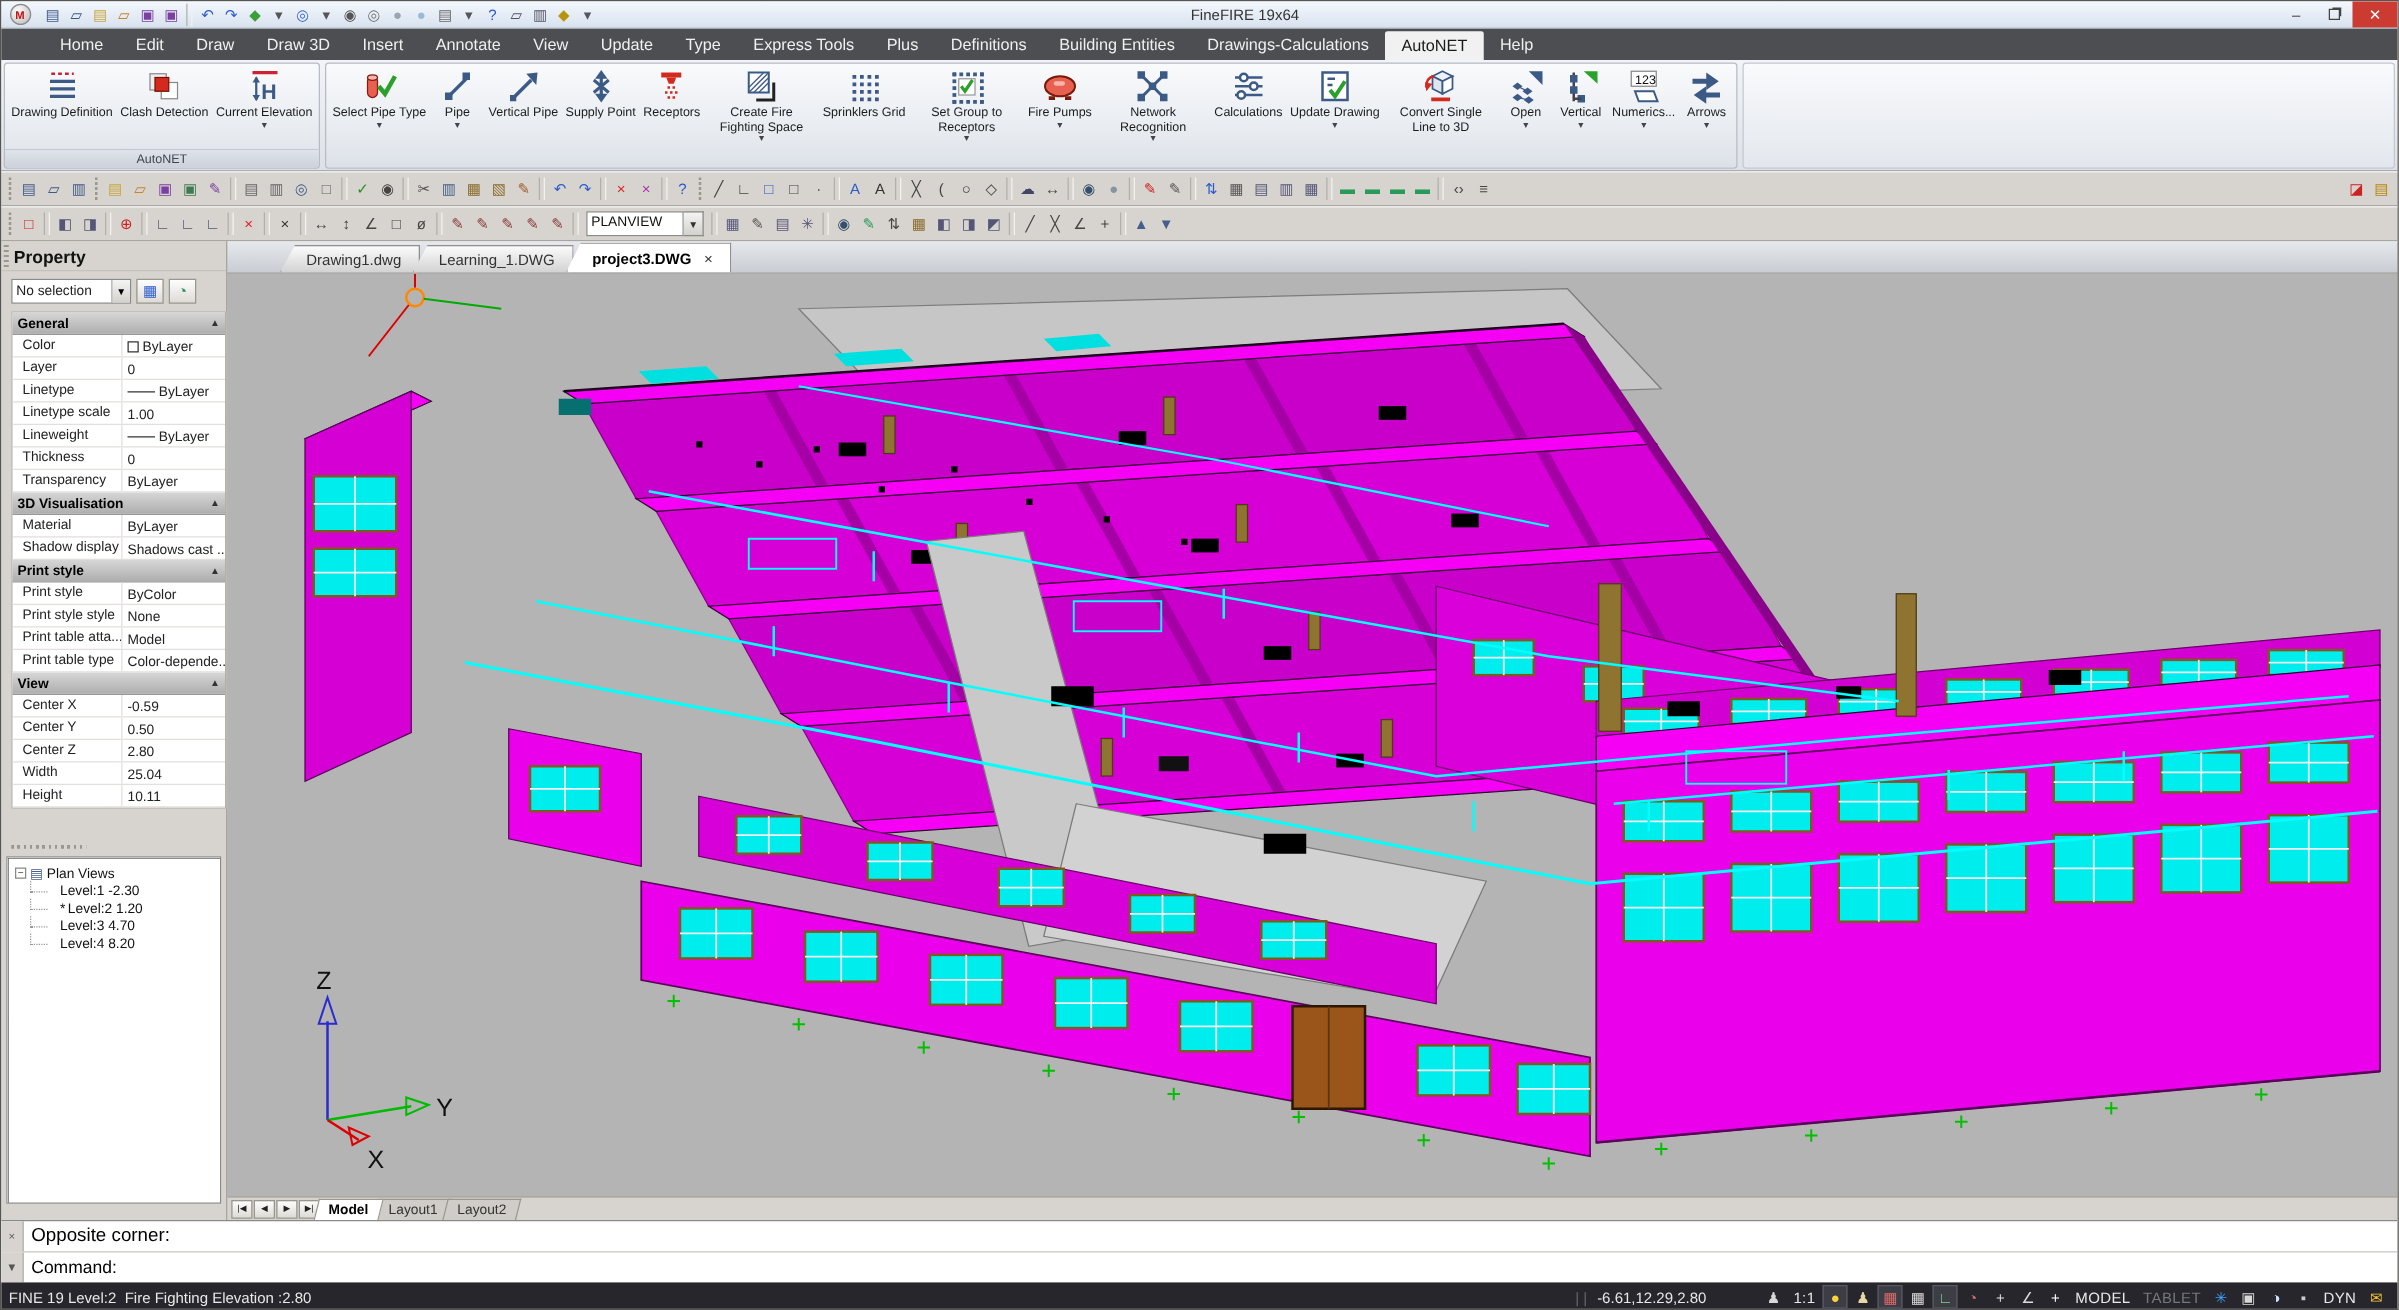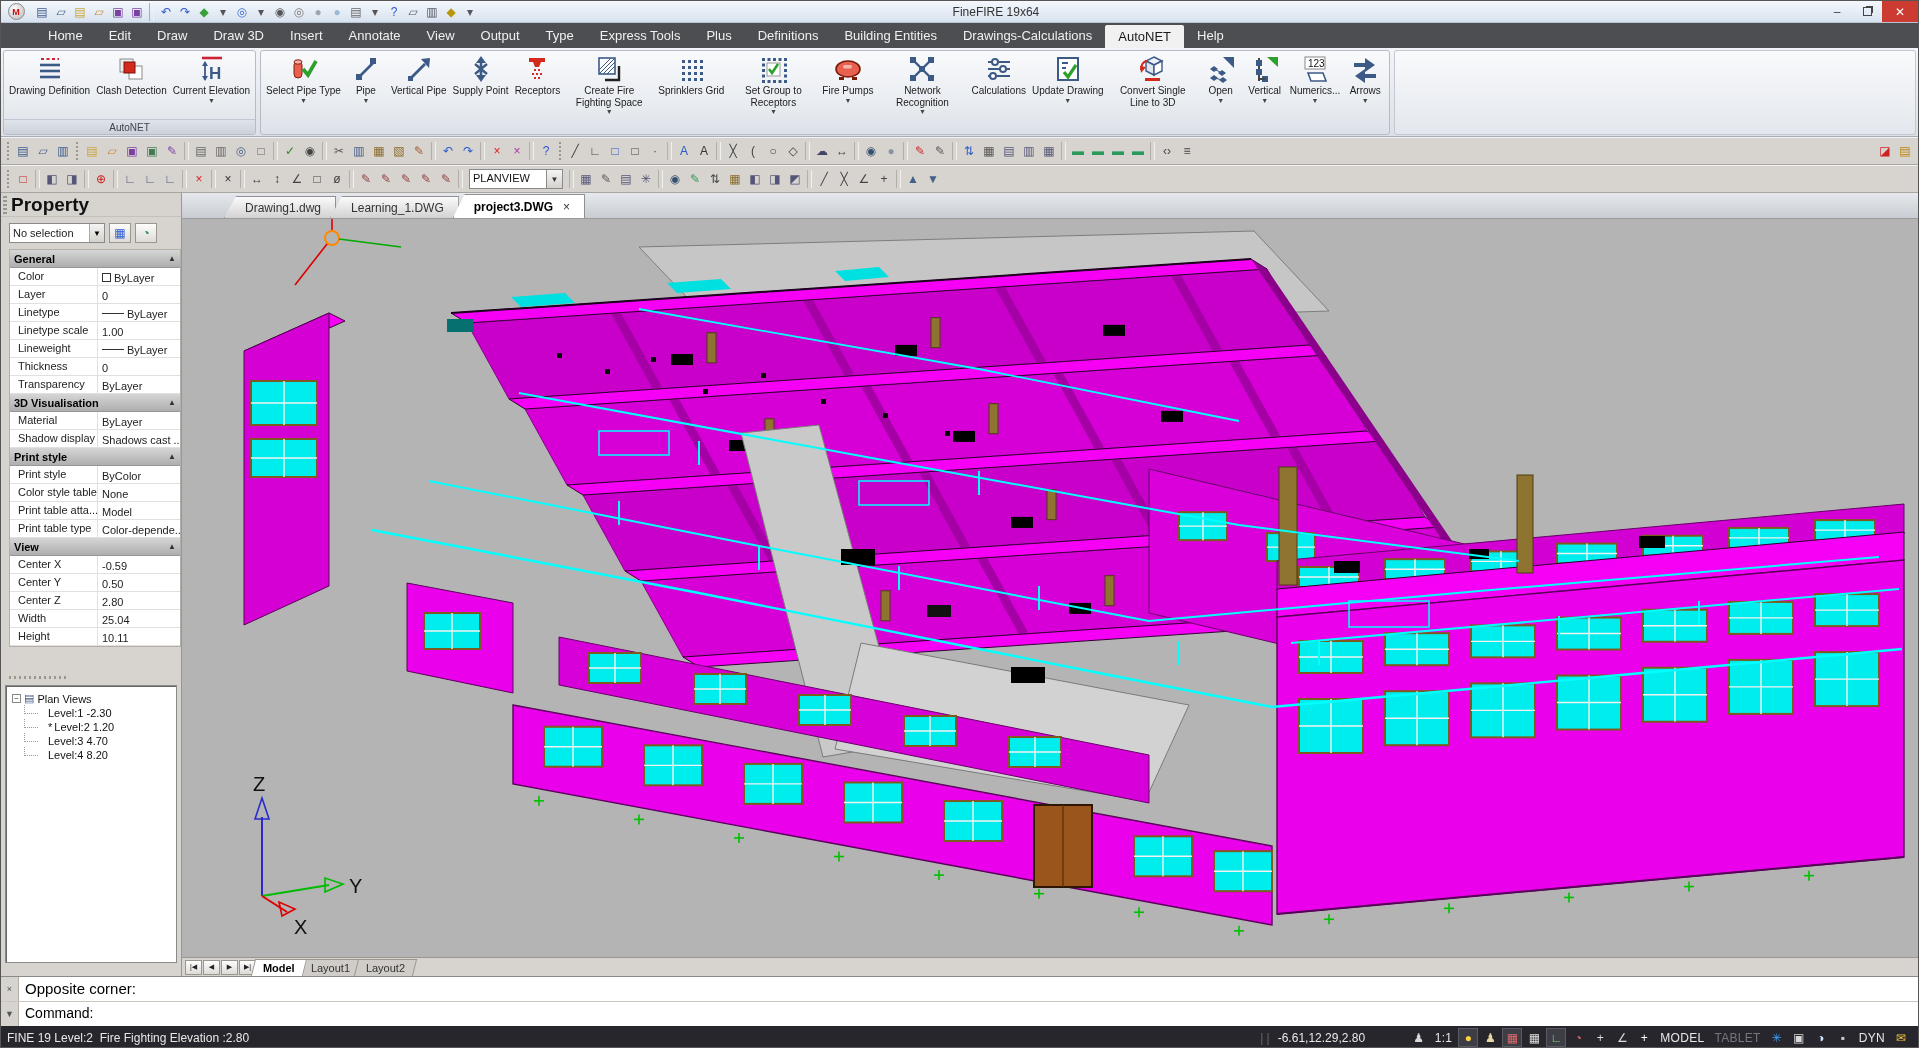--- a/index.html
+++ b/index.html
@@ -42,21 +42,21 @@
   .tsep{width:5px;height:18px;border-left:1px solid #b2afa9;border-right:1px solid #f2f1ef;margin:0 2px;}
   .tgrip{width:5px;height:18px;margin:0 2px;background:repeating-linear-gradient(#9a978f 0 2px,transparent 2px 4px);background-size:2px 100%;background-repeat:no-repeat;background-position:1px 0;}
   .tb-spacer{flex:1;}
   #view-combo{display:flex;align-items:center;margin:0 4px;}
   #view-combo .vc-box{width:78px;height:20px;background:#fff;border:1px solid #8a8a8a;font-size:11px;color:#111;padding:2px 3px;}
   #view-combo .vc-btn{width:16px;height:20px;background:linear-gradient(#f4f4f4,#d4d2cd);border:1px solid #8a8a8a;border-left:none;font-size:8px;display:flex;align-items:center;justify-content:center;color:#333;}
 
   
   #main{position:absolute;left:0;top:192px;width:100%;height:783px;display:flex;}
   #left-dock{width:183px;height:100%;background:#d7d4cf;border-right:1px solid #9a978f;position:relative;}
-  #prop-header{height:24px;display:flex;align-items:center;font-size:19px;font-weight:bold;color:#111;padding-left:10px;border-bottom:1px solid #c4c1bb;}
+  #prop-header{height:24px;display:flex;align-items:center;font-size:14px;font-weight:bold;color:#111;padding-left:10px;border-bottom:1px solid #c4c1bb;}
   #prop-header .hgrip{position:absolute;left:2px;top:3px;width:4px;height:18px;background:repeating-linear-gradient(#9a978f 0 2px,transparent 2px 4px);}
   #prop-combo-row{height:32px;display:flex;align-items:center;gap:4px;padding:0 4px 0 8px;}
   #sel-combo{width:96px;height:20px;background:#fff;border:1px solid #8a8a8a;display:flex;align-items:center;}
   #sel-combo .txt{flex:1;font-size:11px;color:#222;padding-left:3px;}
   #sel-combo .drop{width:15px;height:18px;background:linear-gradient(#f4f4f4,#d4d2cd);border-left:1px solid #aaa;font-size:8px;display:flex;align-items:center;justify-content:center;}
   .pc-btn{width:22px;height:20px;border:1px solid #9a978f;background:linear-gradient(#fdfdfd,#dedbd6);display:flex;align-items:center;justify-content:center;font-size:12px;}
   #prop-grid{margin-left:8px;width:172px;background:#fff;border:1px solid #b3b0aa;font-size:11px;}
   .pg-section{height:18px;background:linear-gradient(#d6d6d6,#aeaeae);border-bottom:1px solid #979797;display:flex;align-items:center;font-weight:bold;color:#000;padding-left:4px;}
   .pg-section .carr{margin-left:auto;margin-right:4px;font-size:8px;color:#333;}
   .pg-row{height:18px;display:flex;border-bottom:1px solid #e2e0dc;}
@@ -149,21 +149,21 @@
   </div>
 
   <div id="menubar">
       <div class="menu-item">Home</div>
       <div class="menu-item">Edit</div>
       <div class="menu-item">Draw</div>
       <div class="menu-item">Draw 3D</div>
       <div class="menu-item">Insert</div>
       <div class="menu-item">Annotate</div>
       <div class="menu-item">View</div>
-      <div class="menu-item">Output</div>
+      <div class="menu-item">Update</div>
       <div class="menu-item">Type</div>
       <div class="menu-item">Express Tools</div>
       <div class="menu-item">Plus</div>
       <div class="menu-item">Definitions</div>
       <div class="menu-item">Building Entities</div>
       <div class="menu-item">Drawings-Calculations</div>
       <div class="menu-item active">AutoNET</div>
       <div class="menu-item">Help</div>
     </div>
 
@@ -650,21 +650,21 @@
             <span>Print style</span>
             <span class="carr">▲</span>
           </div>
           <div class="pg-row">
             <div class="lab">Print style</div>
             <div class="val">
               <span>ByColor</span>
             </div>
           </div>
           <div class="pg-row">
-            <div class="lab">Color style table</div>
+            <div class="lab">Print style style</div>
             <div class="val">
               <span>None</span>
             </div>
           </div>
           <div class="pg-row">
             <div class="lab">Print table atta...</div>
             <div class="val">
               <span>Model</span>
             </div>
           </div>

